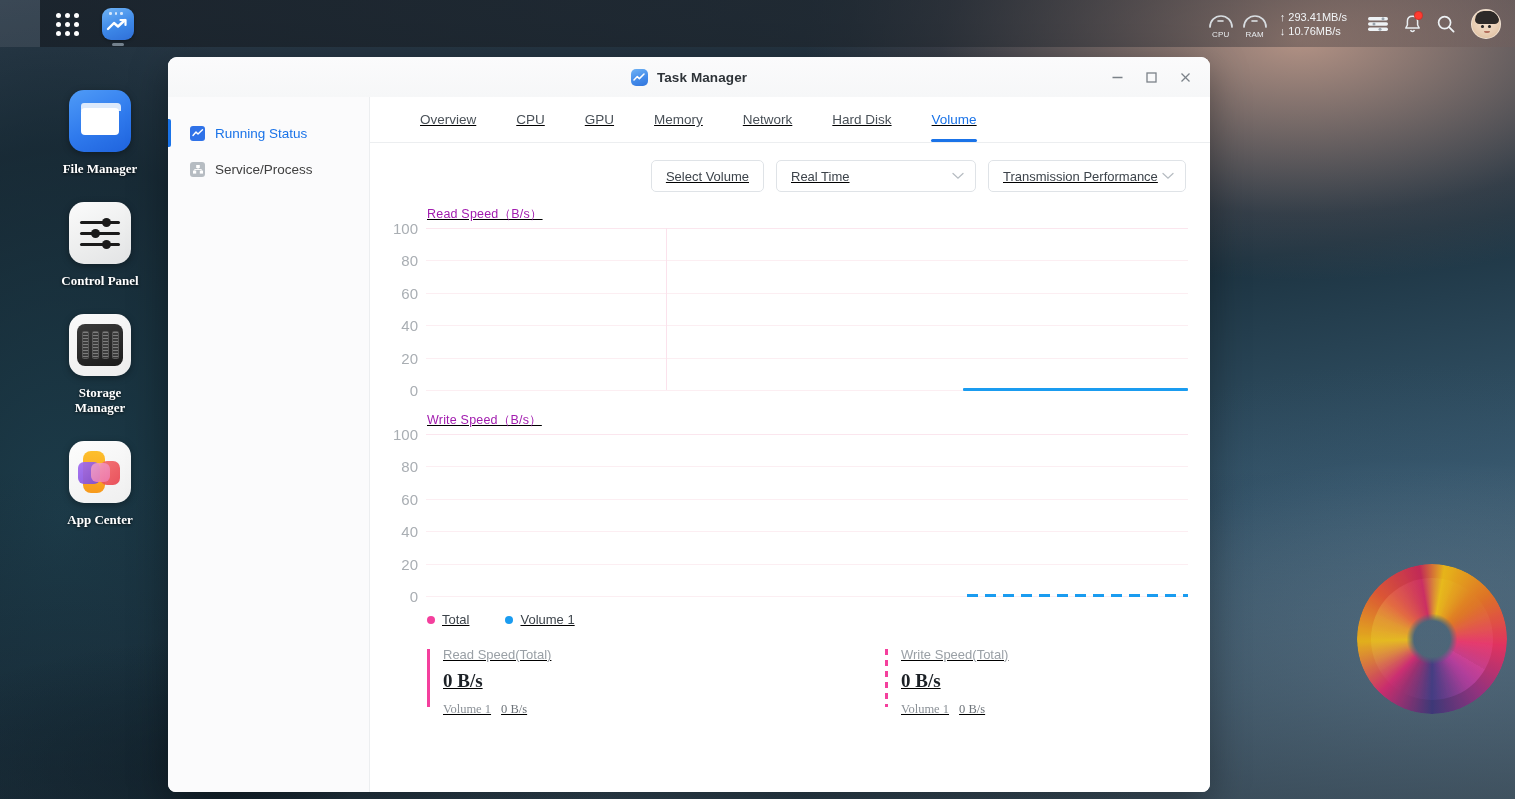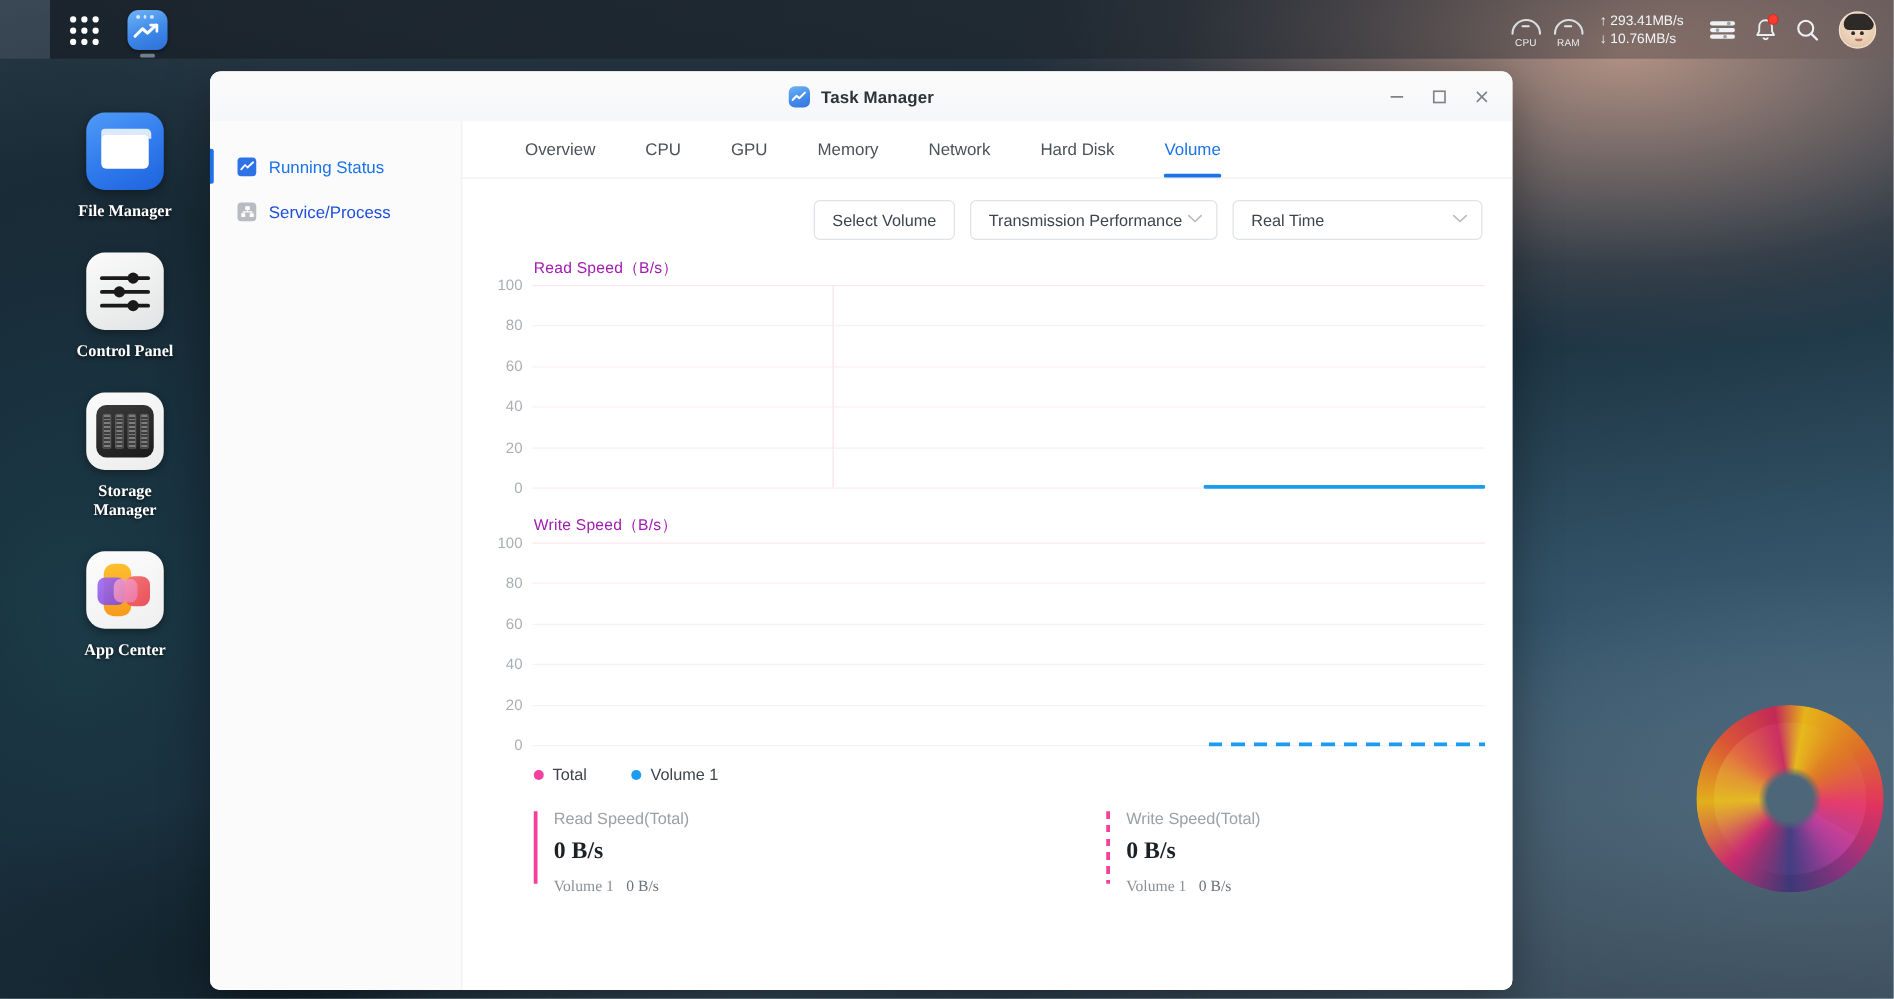--- a/index.html
+++ b/index.html
@@ -177,34 +177,34 @@
 
   #win-body { flex: 1; display: flex; min-height: 0; }
 
   
   #sidebar {
     width: 202px; flex: none; background: #fbfbfc; border-right: 1px solid #eceef0;
     padding-top: 18px;
   }
   .side-item {
     height: 36px; display: flex; align-items: center; gap: 10px; padding-left: 22px;
-    cursor: pointer; position: relative; font-size: 13.5px; color: #1d4ed8;
+    cursor: pointer; position: relative; font-size: 13.5px; color: #404040;
   }
   .side-item.active { color: #1a73e8; }
   .side-item.active::before {
     content: ""; position: absolute; left: 0; top: 4px; width: 3px; height: 28px;
     background: #1a73e8; border-radius: 0 2px 2px 0;
   }
   .side-ic { width: 15px; height: 15px; border-radius: 3px; flex: none; position: relative; }
   .side-ic.blue { background: #2f72e8; }
   .side-ic.gray { background: #b6bcc2; }
   .side-ic svg { position: absolute; left: 1.5px; top: 2px; }
 
   
-  #content { flex: 1; min-width: 0; display: flex; flex-direction: column; background: #fff; }
+  #content { flex: 1; min-width: 0; display: flex; flex-direction: column; background: #fff; text-decoration: underline; }
   #tabs {
     height: 46px; flex: none; display: flex; align-items: flex-end;
     border-bottom: 1px solid #eceef0; padding-left: 30px; gap: 0;
   }
   .tab {
     position: relative; height: 45px; display: flex; align-items: center;
     padding: 0 20px; font-size: 13.5px; color: #4a5158; cursor: pointer; white-space: nowrap;
   }
   .tab.active { color: #1a73e8; }
   .tab.active::after {
@@ -228,21 +228,21 @@
 
   .chart-block { position: relative; }
   .chart-title {
     font-size: 12.5px; color: #a21caf; margin-left: 57px; letter-spacing: .2px;
   }
   .chart-area { position: relative; height: 162px; margin: 5px 0 0 0; }
   .y-axis {
     position: absolute; left: 0; top: 0; width: 56px; height: 100%;
   }
   .y-tick {
-    position: absolute; right: 8px; font-size: 12px; color: #a9aeb3;
+    position: absolute; right: 8px; font-size: 15px; color: #a9aeb3;
     transform: translateY(-50%); white-space: nowrap;
   }
   .plot {
     position: absolute; left: 56px; right: 10px; top: 0; bottom: 0;
   }
   .gline { position: absolute; left: 0; right: 0; height: 1px; background: #fceef2; }
   .gline.top { background: #fbe6ee; }
   .vline { position: absolute; top: 0; bottom: 0; width: 1px; background: #fbe2ec; }
   .series-solid {
     position: absolute; height: 2.6px; background: #1a9cf0; border-radius: 1px;
@@ -490,30 +490,30 @@
               <span>Volume</span>
             </div>
         </div>
 
         <div id="panel">
 
           <div id="controls">
             <div class="ctl">
               <span>Select Volume</span>
             </div>
-            <div class="ctl wide">
-              <span>Transmission Performance</span>
+            <div class="ctl wide2">
+              <span>Real Time</span>
               <span class="chev">
                 <svg width="12" height="8" viewBox="0 0 12 8">
                     <path d="M1 1.5 L6 6.2 L11 1.5" stroke="#b6bcc2" stroke-width="1.3" fill="none" stroke-linecap="round"></path>
                   </svg>
               </span>
             </div>
-            <div class="ctl wide2">
-              <span>Real Time</span>
+            <div class="ctl wide">
+              <span>Transmission Performance</span>
               <span class="chev">
                 <svg width="12" height="8" viewBox="0 0 12 8">
                     <path d="M1 1.5 L6 6.2 L11 1.5" stroke="#b6bcc2" stroke-width="1.3" fill="none" stroke-linecap="round"></path>
                   </svg>
               </span>
             </div>
           </div>
 
           <div class="chart-block" style="margin-top:14px">
             <div class="chart-title">Read Speed（B/s）</div>

